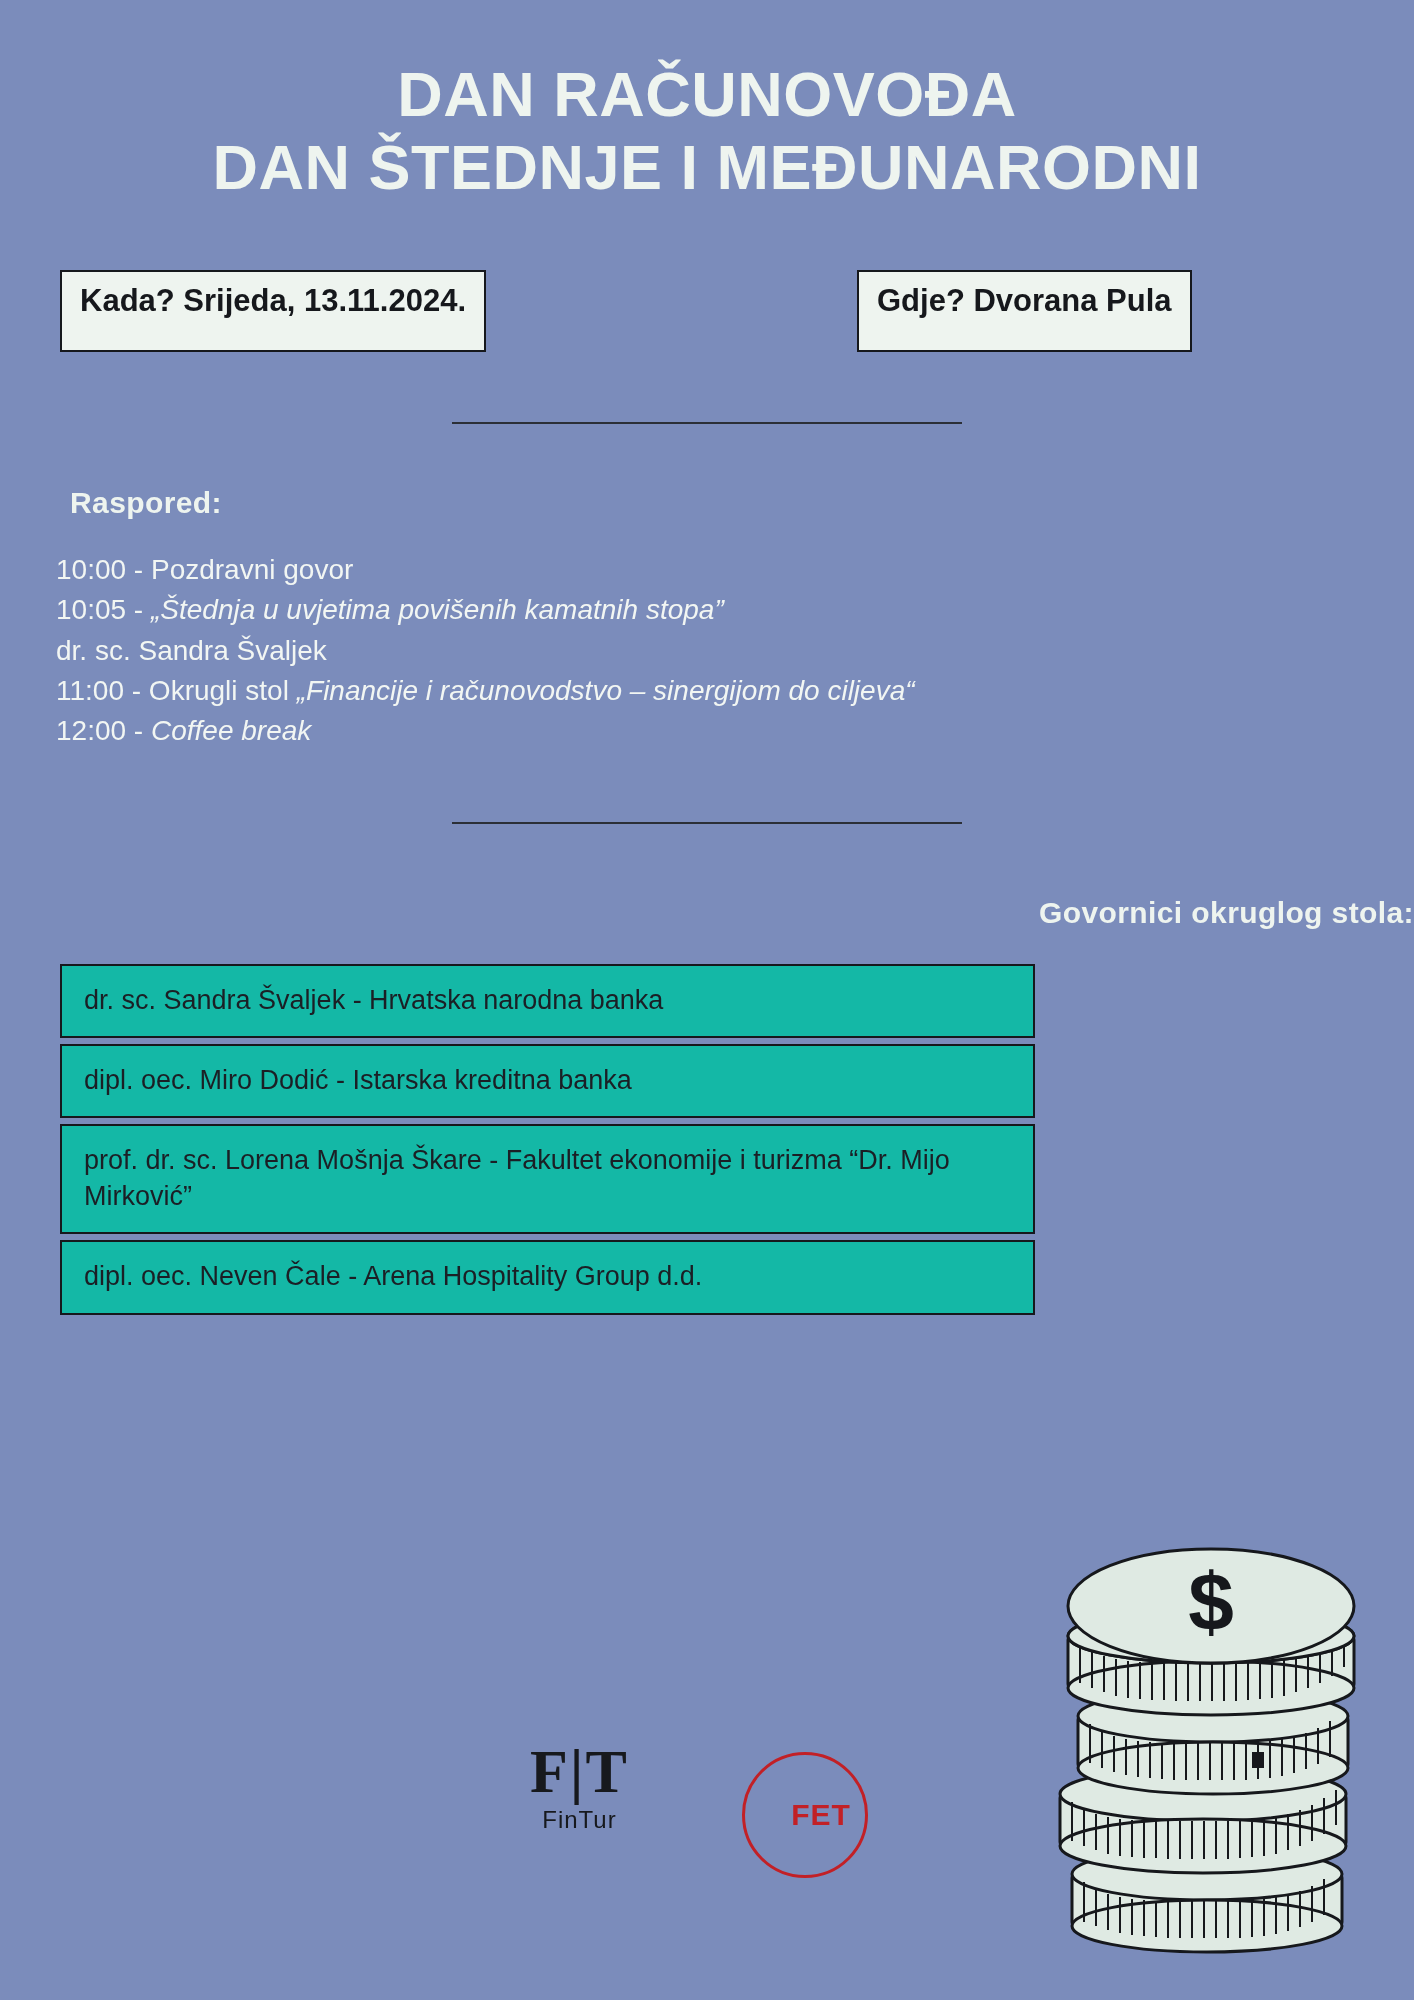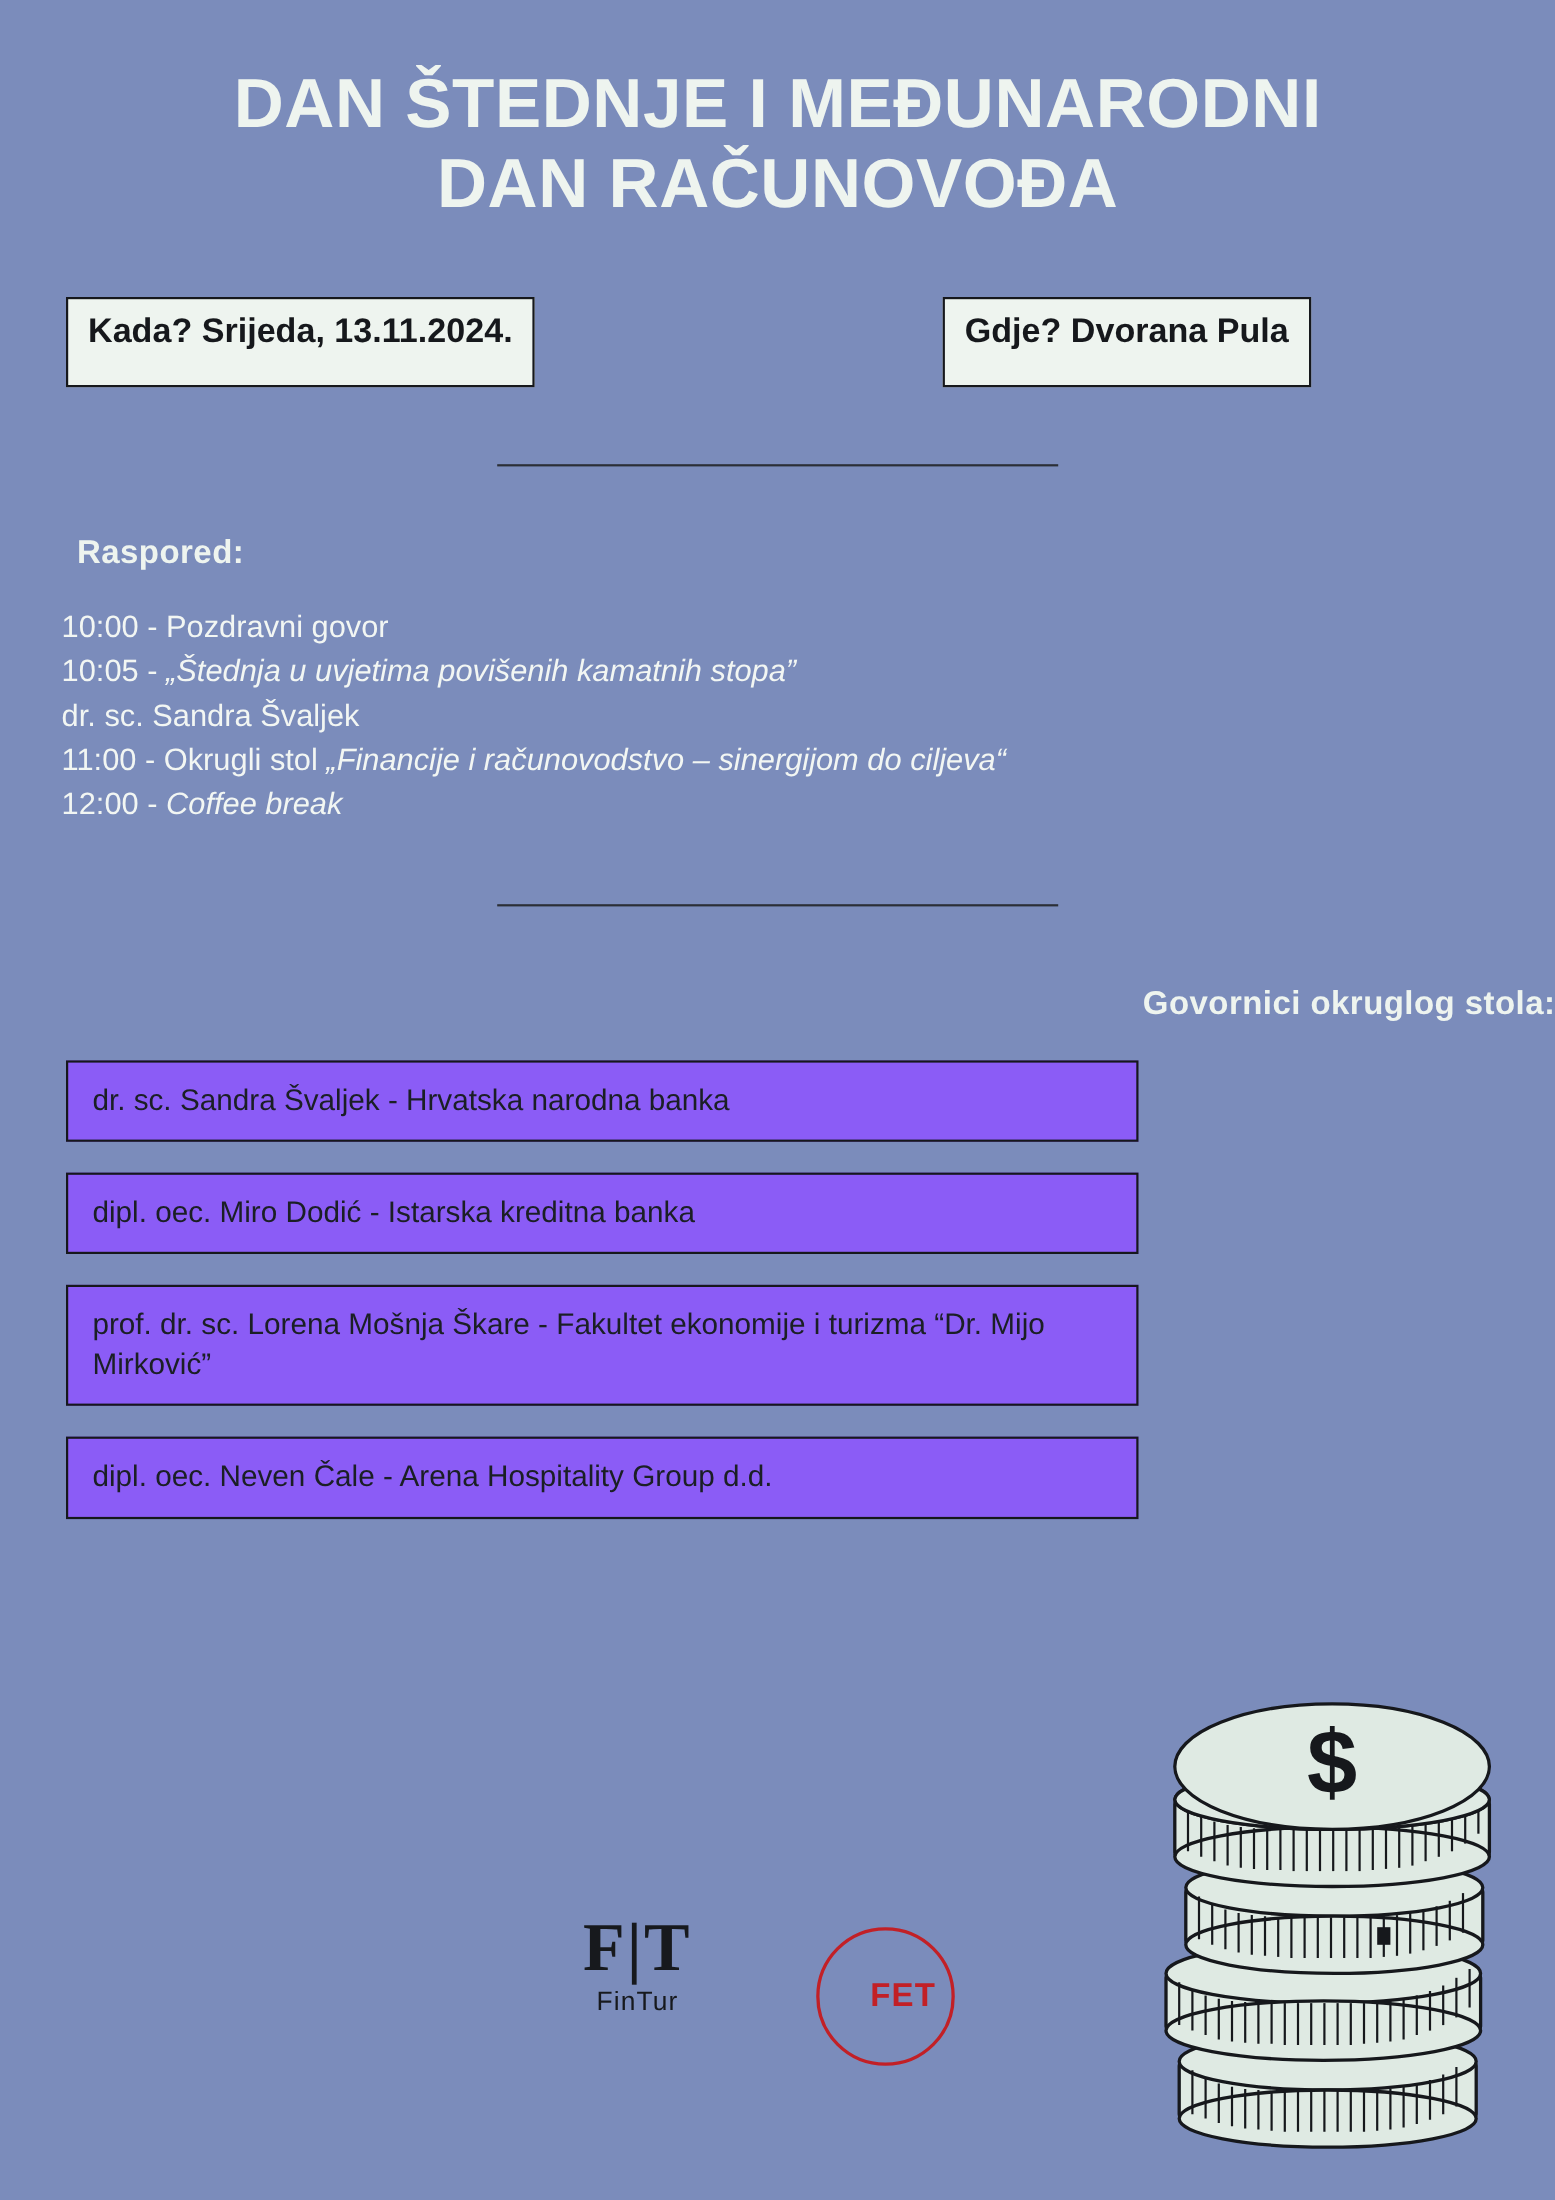--- a/index.html
+++ b/index.html
@@ -97,27 +97,27 @@
   }
   .schedule .it { font-style: italic; }
 
   
   .speakers {
     margin-top: 34px;
     margin-left: 60px;
     width: 975px;
   }
   .speaker-box {
-    background: #8b5cf6;
+    background: #14b8a6;
     border: 2px solid #16181c;
     color: #1b1f25;
     font-size: 27px;
     line-height: 1.34;
     padding: 16px 22px 18px 22px;
-    margin-bottom: 28px;
+    margin-bottom: 6px;
   }
 
   
   .logos {
     position: absolute;
     left: 0;
     top: 1740px;
     width: 1000px;
     height: 180px;
   }
@@ -169,22 +169,22 @@
     width: 340px;
     height: 430px;
   }
 </style>
 </head>
 <body>
 
 <div class="poster">
 
   <div class="title-block">
+    <div class="title-line">DAN RAČUNOVOĐA</div>
     <div class="title-line">DAN ŠTEDNJE I MEĐUNARODNI</div>
-    <div class="title-line">DAN RAČUNOVOĐA</div>
   </div>
 
   <div class="info-row">
     <div class="info-box when">Kada? Srijeda, 13.11.2024.</div>
     <div class="info-box where">Gdje? Dvorana Pula</div>
   </div>
 
   <div class="divider-wrap divider-1">
     <div class="divider"></div>
   </div>

